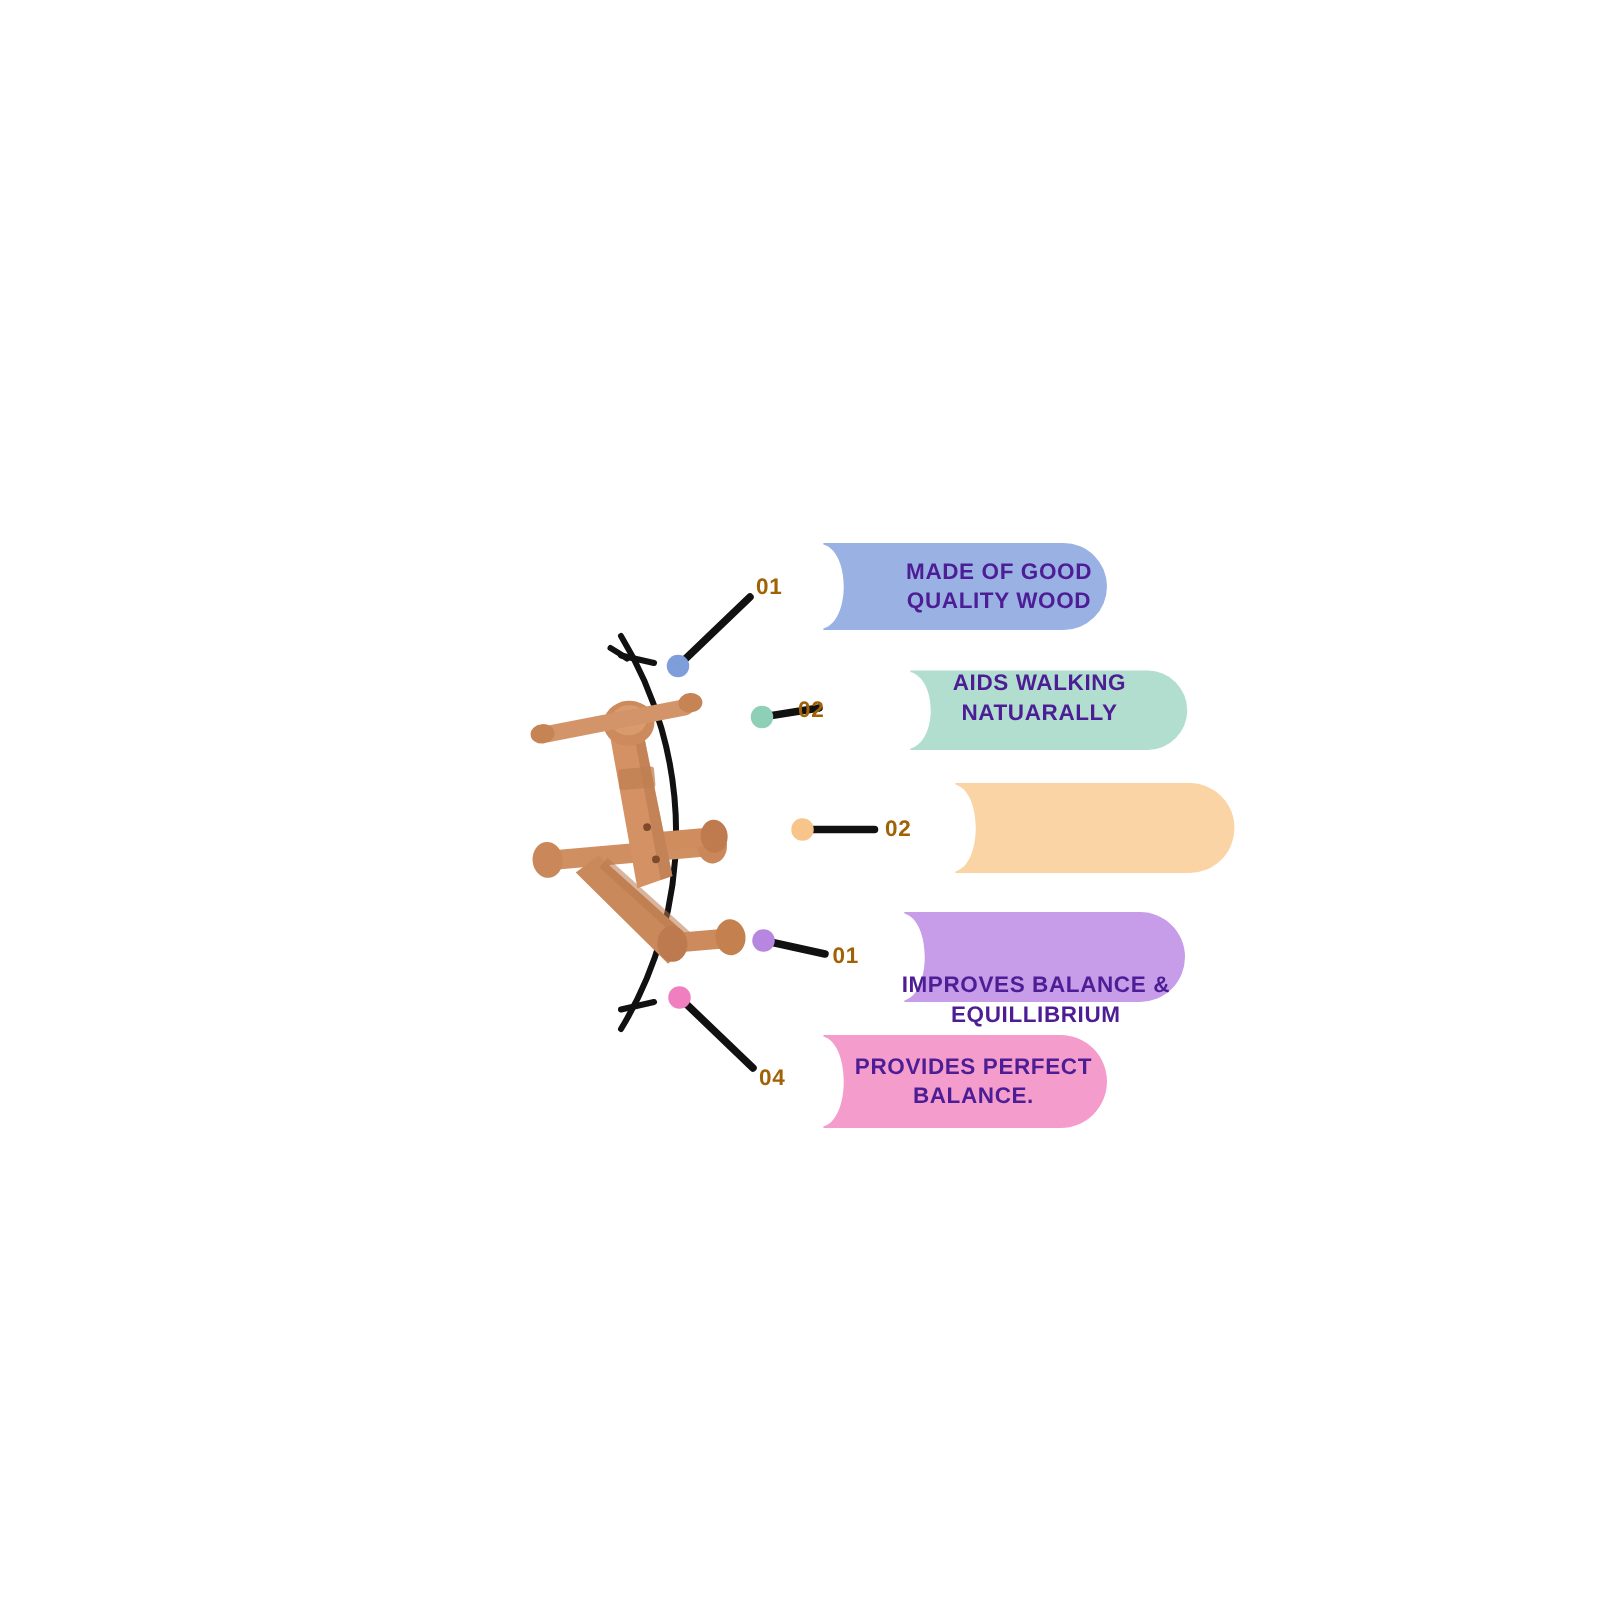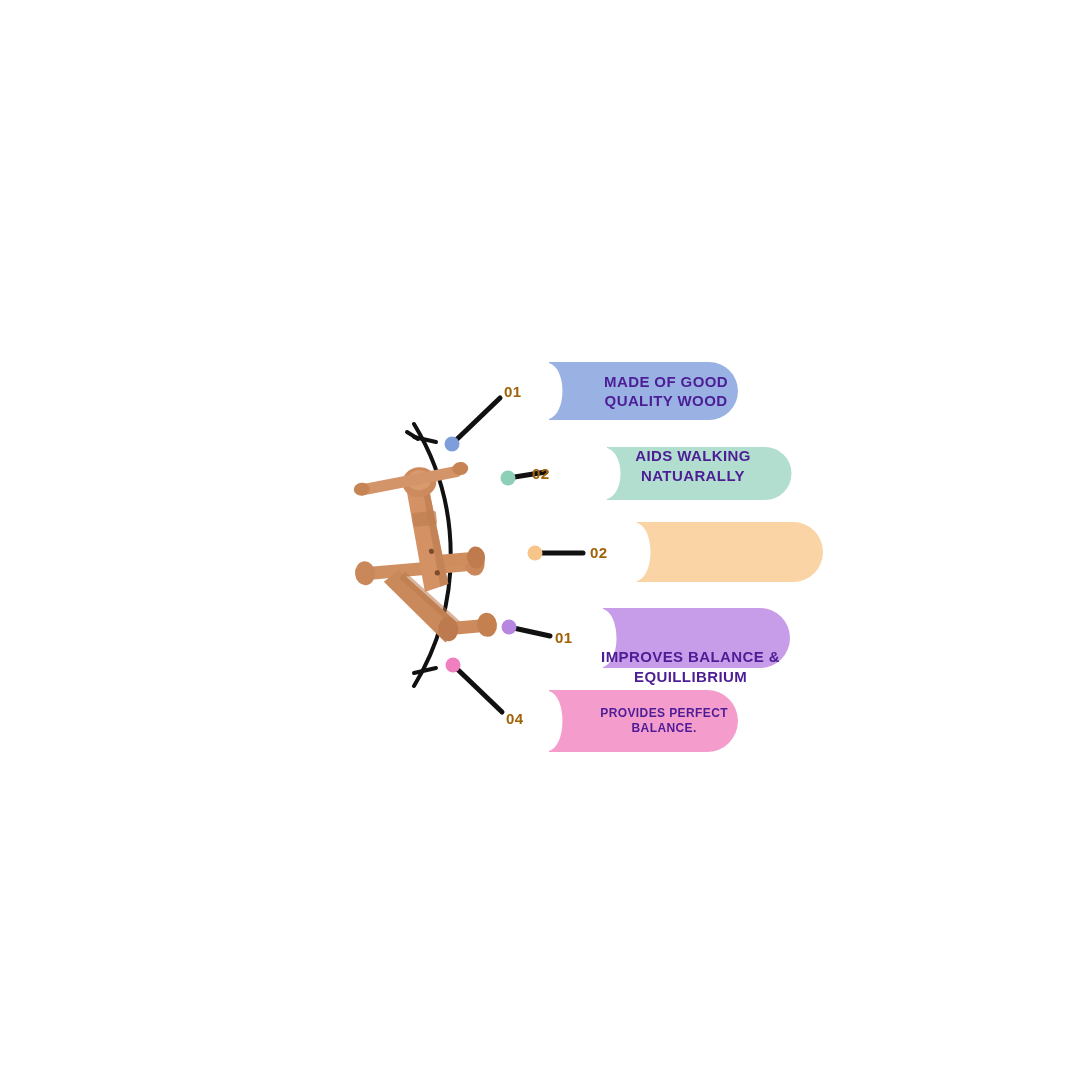--- a/index.html
+++ b/index.html
@@ -135,21 +135,21 @@
     <span class="txt">MADE OF GOOD
 QUALITY WOOD</span>
   </div>
   <div class="pill" style="left:578px;top:447px;width:214px;height:37px;font-size:15px;">
     <span class="txt">AIDS WALKING NATUARALLY</span>
   </div>
   <div class="pill" style="left:574px;top:608px;width:216px;height:45px;font-size:15px;margin-top:36px;">
     <span class="txt">IMPROVES BALANCE &amp;
 EQUILLIBRIUM</span>
   </div>
-  <div class="pill" style="left:520px;top:690px;width:218px;height:62px;font-size:12px;">
+  <div class="pill" style="left:520px;top:690px;width:218px;height:62px;font-size:15px;">
     <span class="txt">PROVIDES PERFECT
 BALANCE.</span>
   </div>
 
   <div class="num" style="left:504px;top:383px;">01</div>
   <div class="num" style="left:532px;top:465px;">02</div>
   <div class="num" style="left:590px;top:544px;">02</div>
   <div class="num" style="left:555px;top:629px;">01</div>
   <div class="num" style="left:506px;top:710px;">04</div>
 

